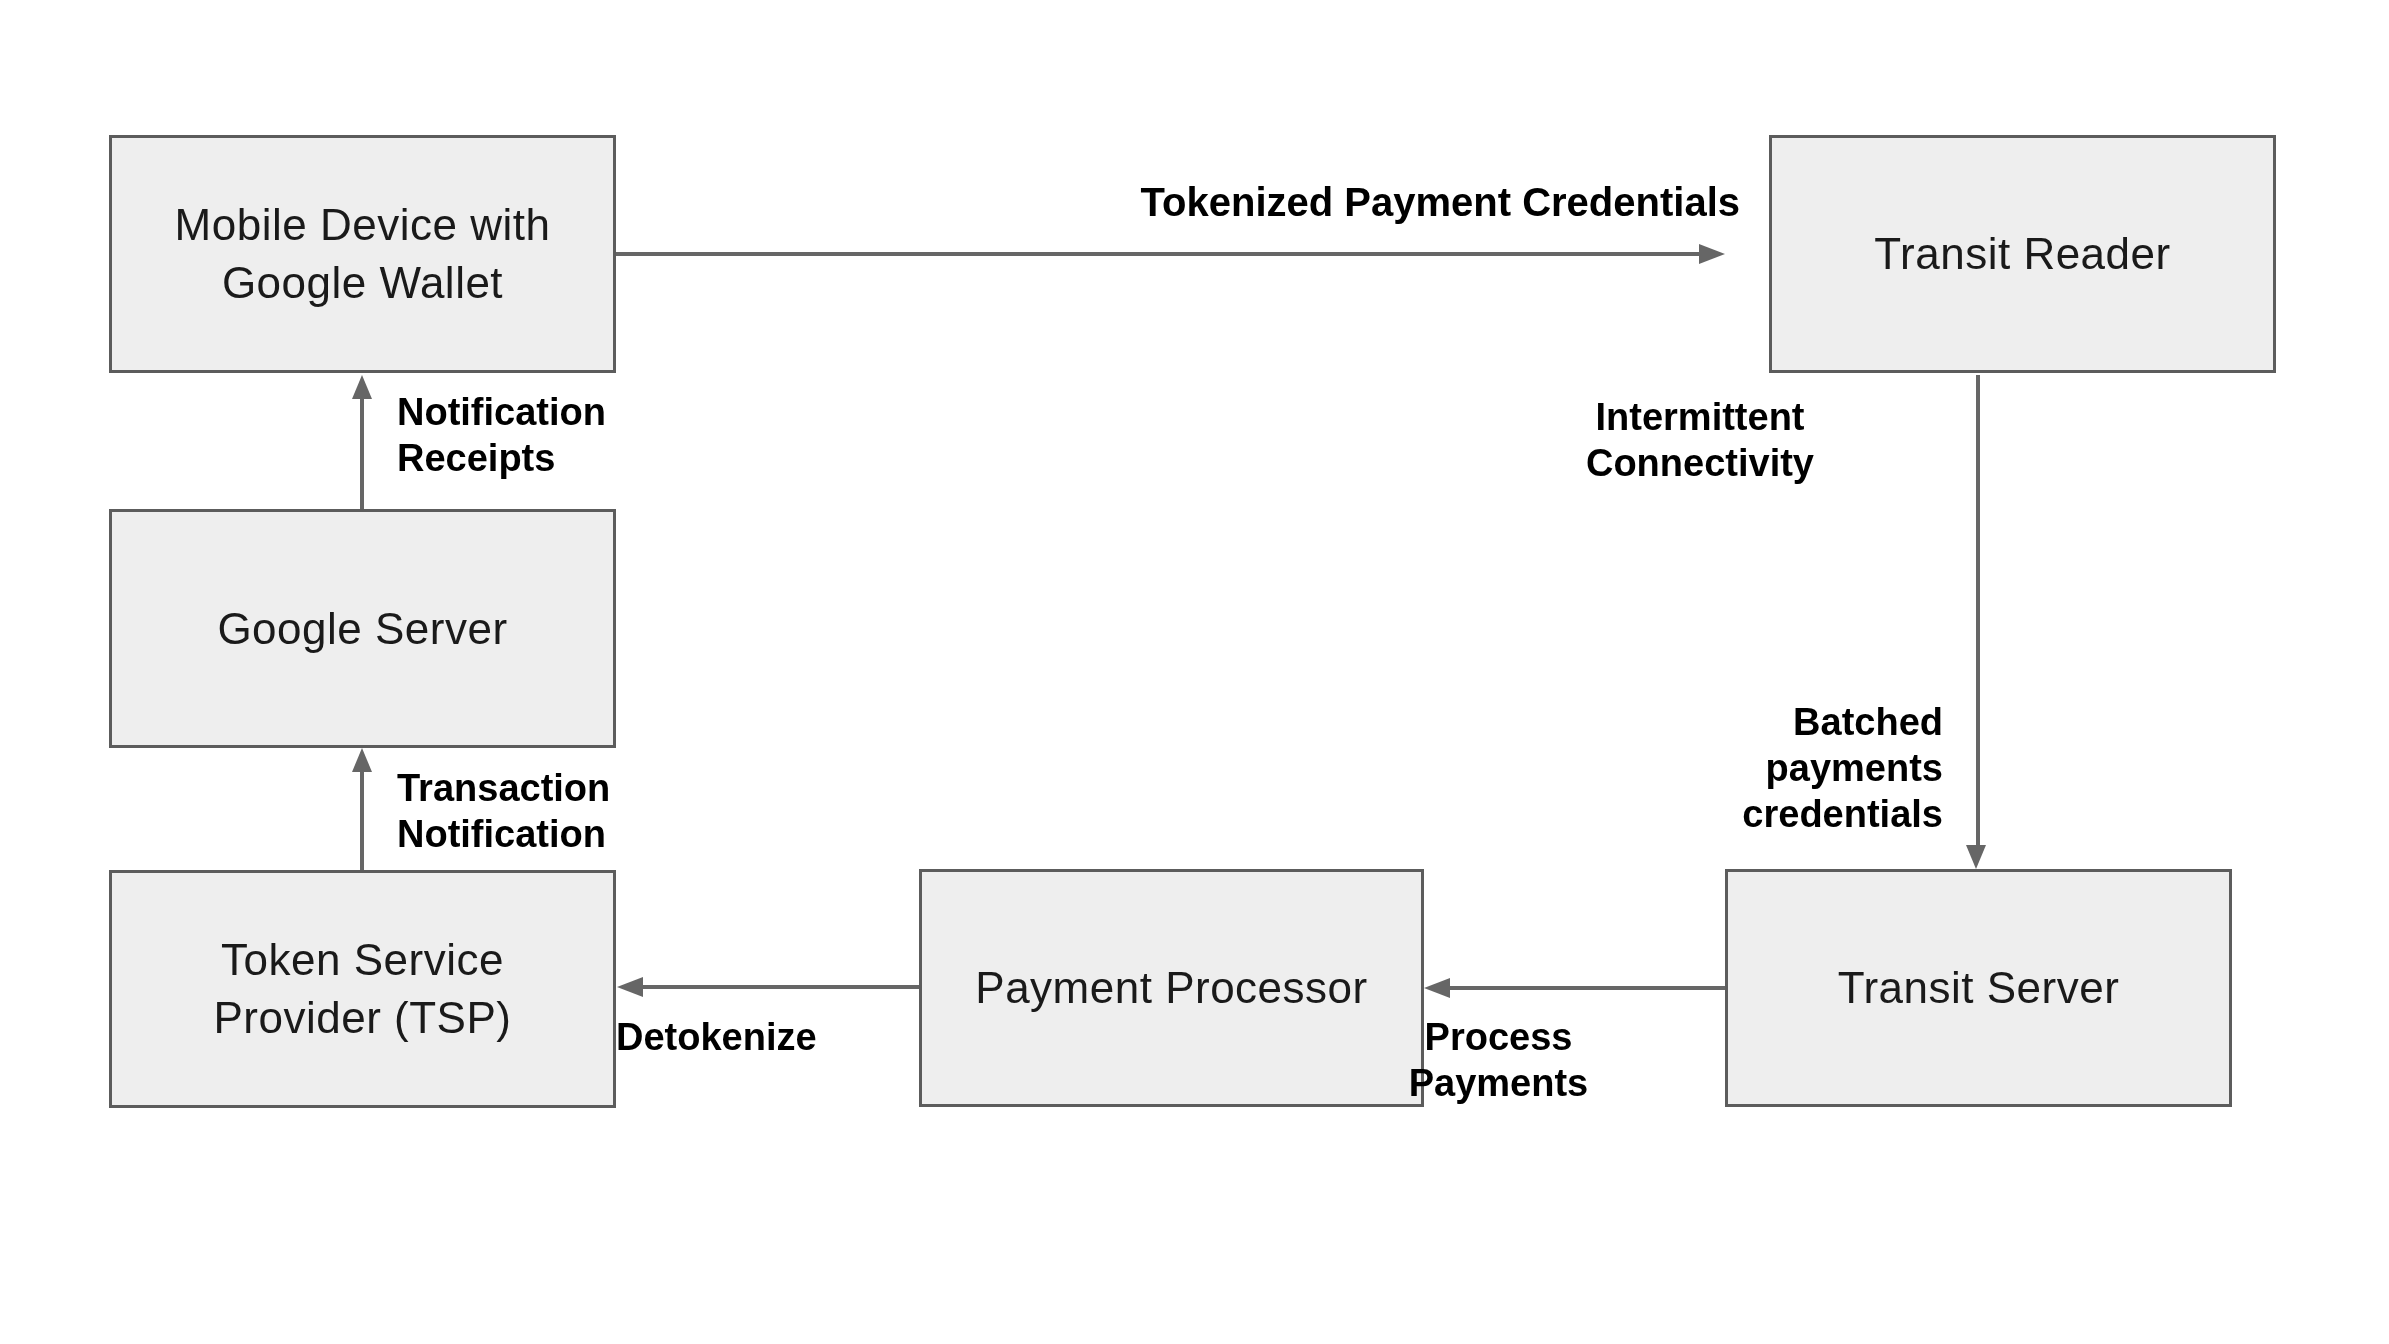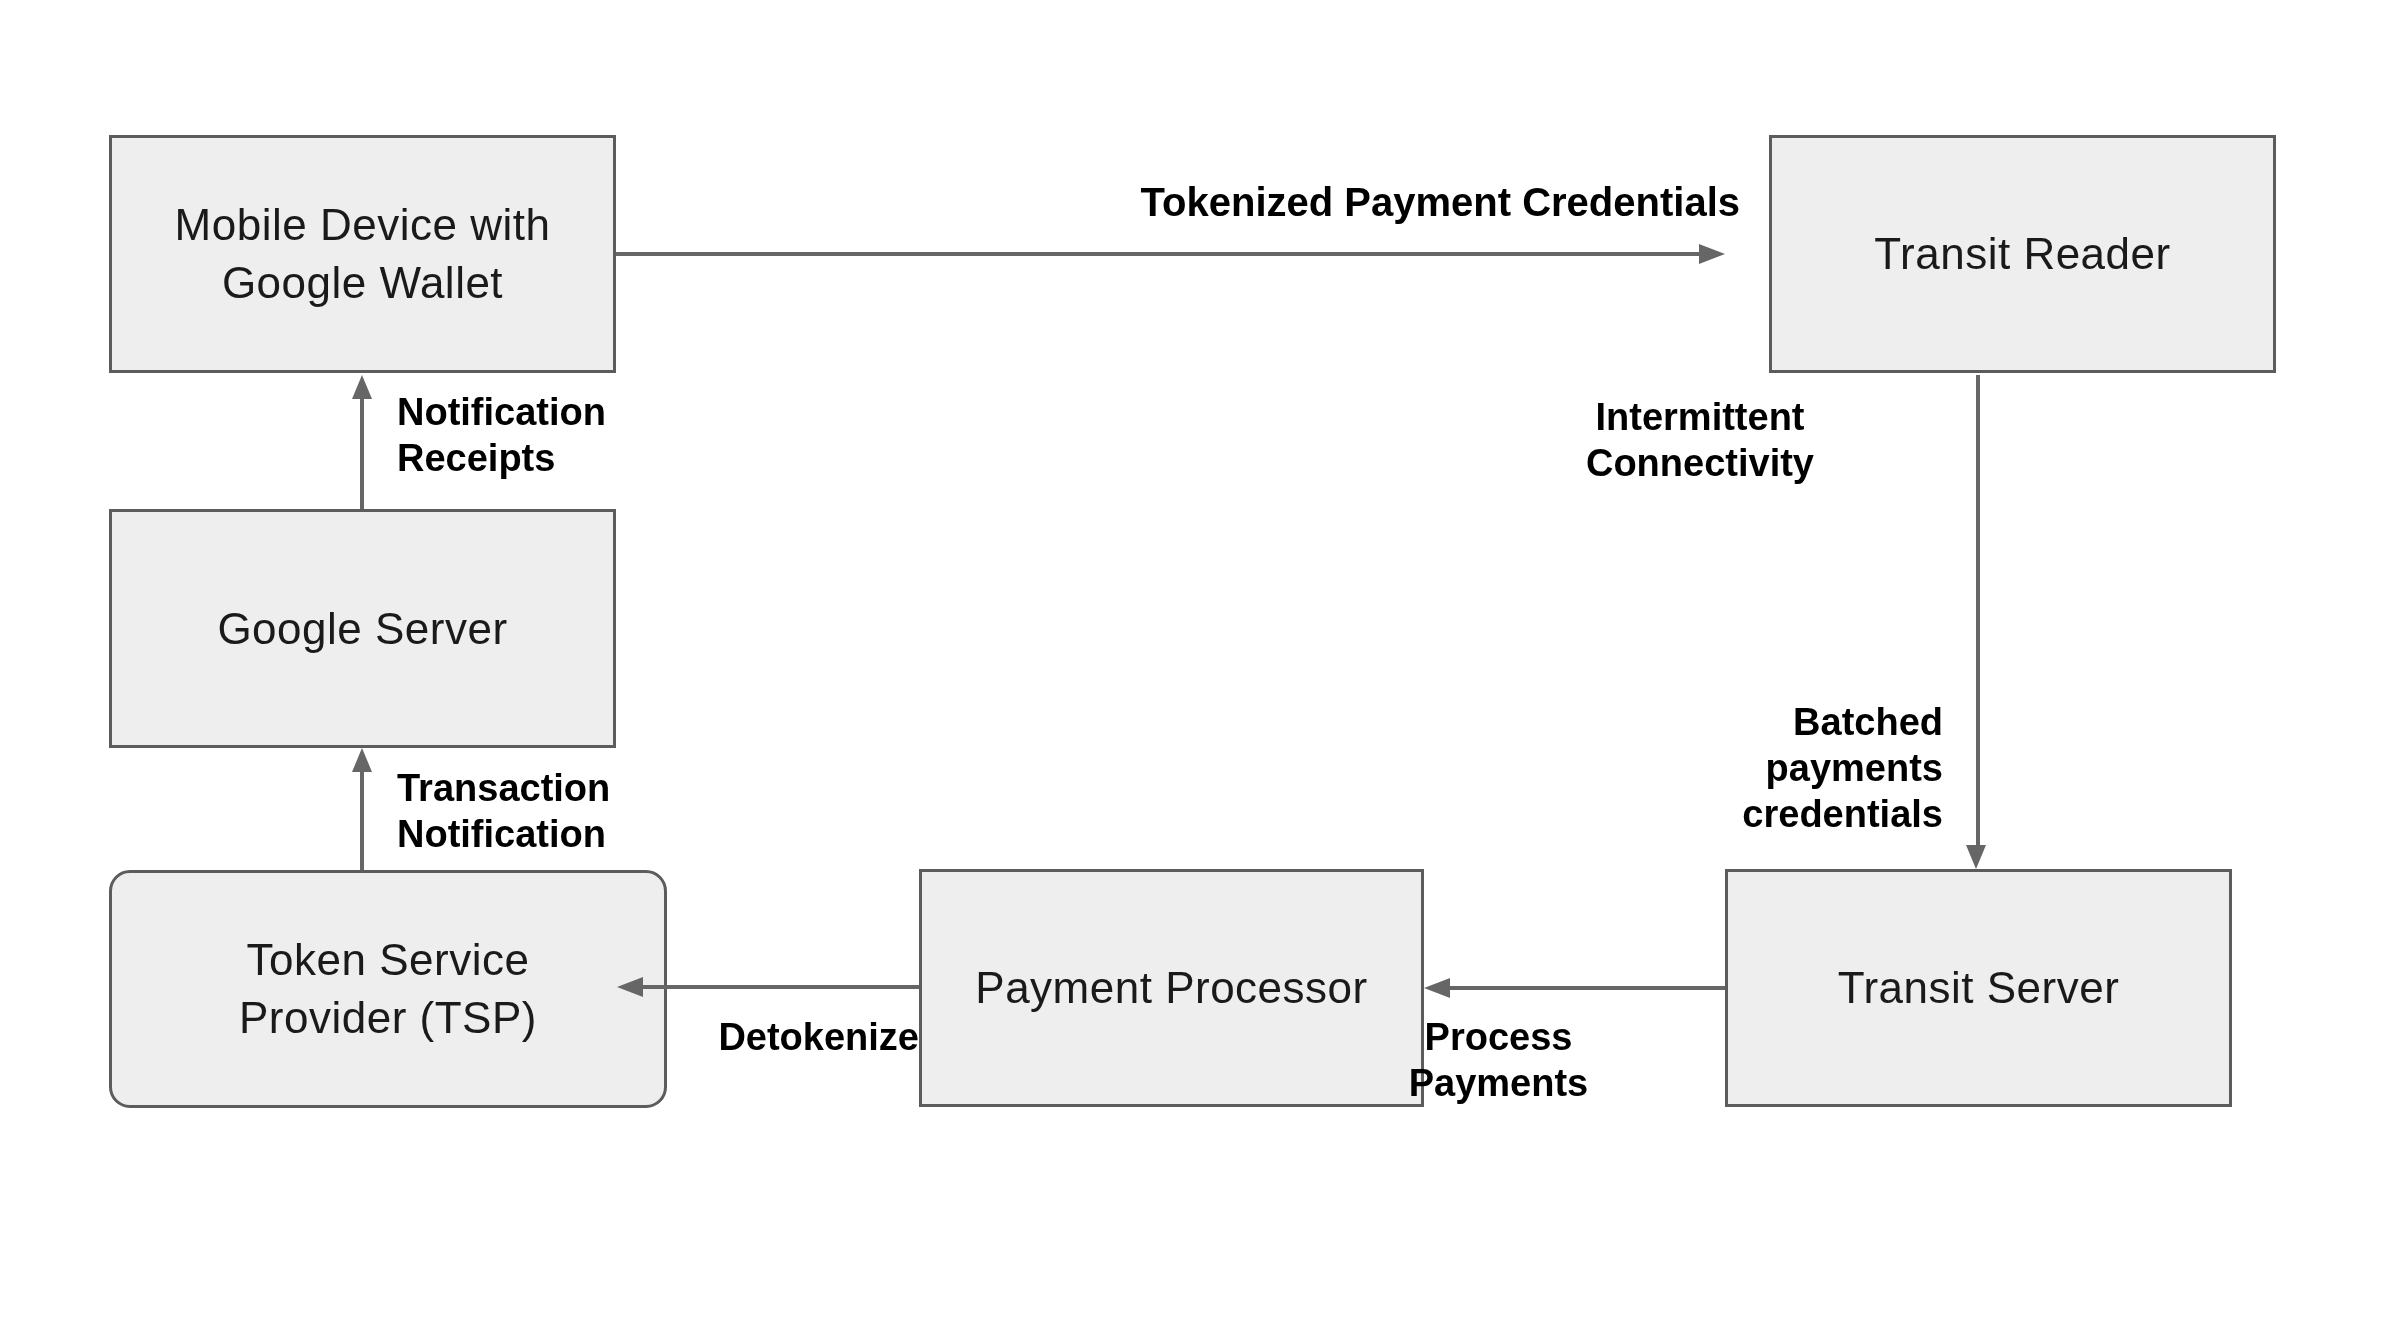--- a/index.html
+++ b/index.html
@@ -28,21 +28,21 @@
     text-align:center;
   }
   .node-label{
     font-size:44px;line-height:58px;color:var(--box-text);
     font-weight:400;letter-spacing:0.5px;
   }
   .node-label span{display:block;}
   .n-mobile {left:109px;top:135px;width:507px;height:238px;}
   .n-reader {left:1725px;top:135px;width:507px;height:238px;margin-left:44px;}
   .n-google {left:109px;top:509px;width:507px;height:239px;}
-  .n-tsp    {left:109px;top:870px;width:558px;height:238px;border-radius:21px;}
+  .n-tsp    {left:109px;top:870px;width:507px;height:238px;}
   .n-pp     {left:919px;top:869px;width:505px;height:238px;}
   .n-ts     {left:1725px;top:869px;width:507px;height:238px;}
   
   .hline,.vline{position:absolute;background:var(--arrow);}
   .hline{height:4px;}
   .vline{width:4px;}
   .l-tokenized {left:616px;top:252px;width:1083px;}
   .l-reader-ts {left:1976px;top:375px;height:472px;}
   .l-google-mobile {left:360px;top:397px;height:112px;}
   .l-tsp-google {left:360px;top:770px;height:100px;}
@@ -65,21 +65,21 @@
     position:absolute;
     font-size:38px;font-weight:700;line-height:46px;
     color:var(--label-text);
   }
   .edge-label span{display:block;}
   .lab-tokenized {left:640px;top:179px;width:1100px;text-align:right;font-size:40px;}
   .lab-notification {left:397px;top:389px;text-align:left;}
   .lab-transaction  {left:397px;top:765px;text-align:left;}
   .lab-intermittent {left:1450px;top:394px;width:500px;text-align:center;}
   .lab-batched      {left:1443px;top:699px;width:500px;text-align:right;}
-  .lab-detokenize   {left:616px;top:1014px;width:303px;text-align:right;}
+  .lab-detokenize   {left:616px;top:1014px;width:303px;text-align:left;}
   .lab-process      {left:1348px;top:1014px;width:301px;text-align:center;}
 </style>
 </head>
 <body>
 
 <div class="canvas">
 
   <div class="node n-mobile">
     <div class="node-label">
       <span>Mobile Device with</span>

